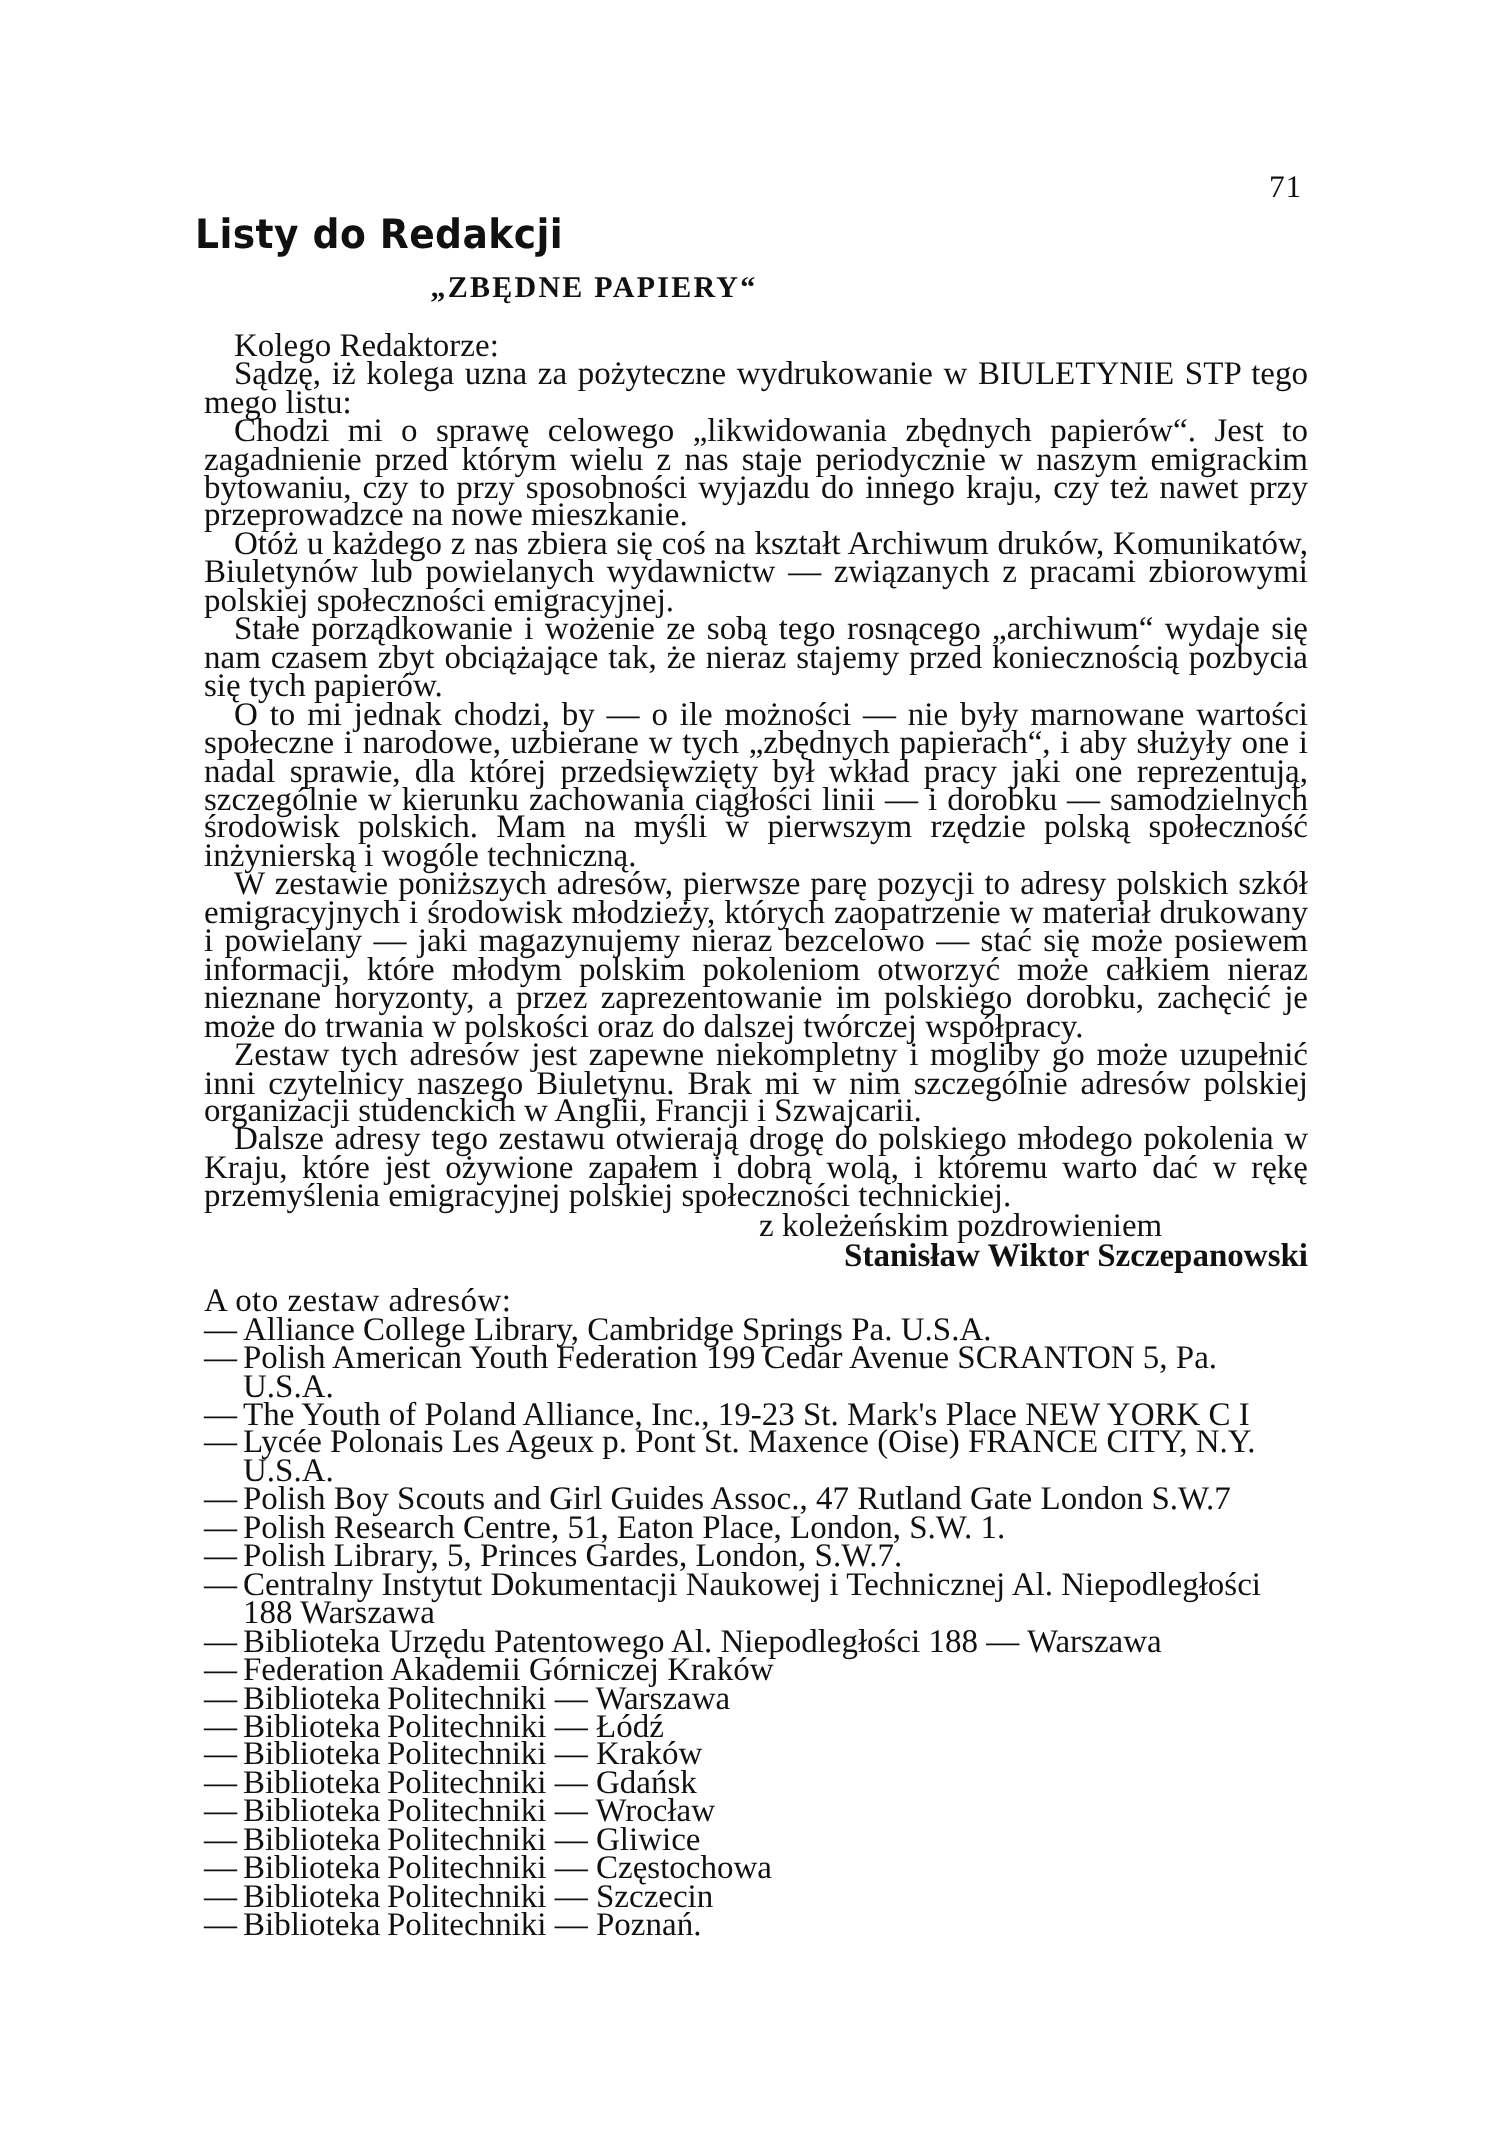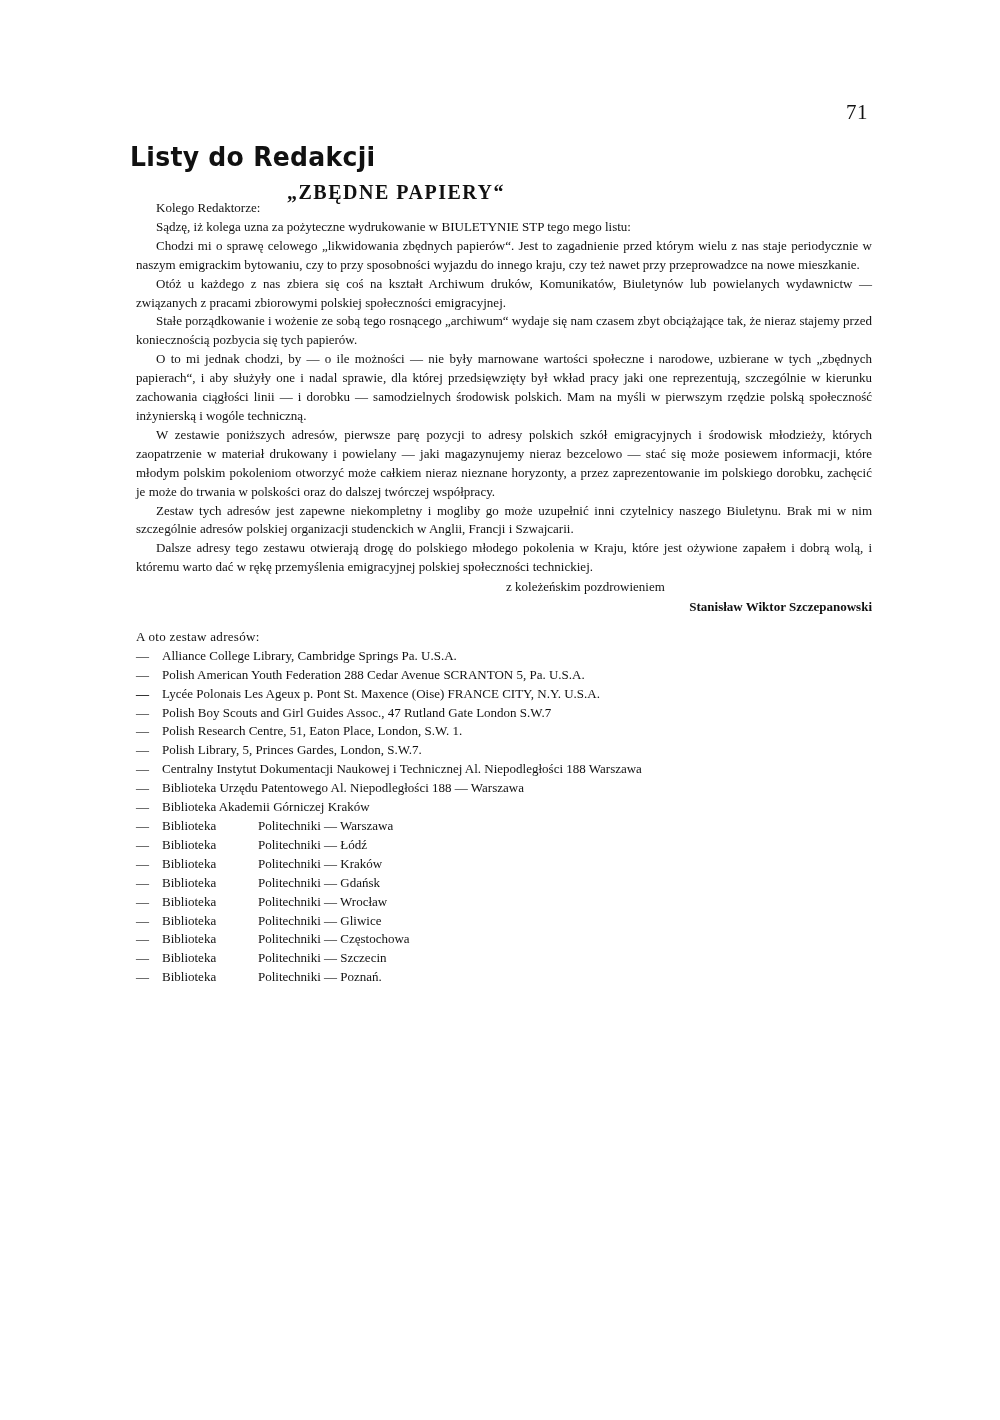--- a/index.html
+++ b/index.html
@@ -2,36 +2,36 @@
 <html><head>
   <meta charset="utf-8">
   <style>
     html, body { margin: 0; padding: 0; background: #ffffff; }
     body {
       width: 1000px; height: 1420px; position: relative; overflow: hidden;
       color: #111111;
       font-family: "Liberation Serif", "DejaVu Serif", serif;
     }
     .page-number {
-      position: absolute; left: 846px; top: 100px;
+      position: absolute; left: 846px; top: 112px;
       font-size: 21px; letter-spacing: 0.5px;
     }
     .section-title {
       position: absolute; left: 130px; top: 141px; margin: 0;
       font-family: "DejaVu Sans", "Liberation Sans", sans-serif;
       font-weight: bold; font-size: 27px; letter-spacing: 0.3px;
       transform: scaleX(0.93); transform-origin: left top;
     }
     .letter-title {
       position: absolute; left: 287px; top: 181px; margin: 0;
       font-size: 20px; font-weight: bold; letter-spacing: 1.5px;
     }
     .body {
-      position: absolute; left: 136px; top: 199px; width: 736px;
-      font-size: 13px; line-height: 18.9px;
+      position: absolute; left: 136px; top: 221px; width: 736px;
+      font-size: 22px; line-height: 18.9px;
     }
     .p { margin: 0; text-align: justify; text-indent: 20px; hyphens: manual; }
     .salutation { margin: 0; padding-left: 20px; }
     .closing { margin: 0; padding-left: 370px; margin-top: 1px; }
     .signature { margin: 0; text-align: right; font-weight: bold; margin-top: 1px; }
     .addr-intro { margin: 0; margin-top: 11px; letter-spacing: 0.3px; }
     .addr-list { list-style: none; margin: 0; padding: 0; }
     .addr-list li { position: relative; padding-left: 26px; margin: 0; }
     .addr-list li .dash { position: absolute; left: 0; top: 0; }
     .lib-list { list-style: none; margin: 0; padding: 0; font-family: "Liberation Serif", "DejaVu Serif", serif; }
@@ -56,29 +56,29 @@
   <p class="p">O to mi jednak chodzi, by — o ile możności — nie były marnowane wartości społeczne i narodowe, uzbierane w tych „zbędnych papierach“, i aby służyły one i nadal sprawie, dla której przedsięwzięty był wkład pracy jaki one reprezentują, szczególnie w kierunku zachowania ciągłości linii — i dorobku — samodzielnych środowisk polskich. Mam na myśli w pierwszym rzędzie polską społeczność inżynierską i wogóle techniczną.</p>
   <p class="p">W zestawie poniższych adresów, pierwsze parę pozycji to adresy polskich szkół emigracyjnych i środowisk młodzieży, których zaopatrzenie w materiał drukowany i powielany — jaki magazynujemy nieraz bezcelowo — stać się może posiewem informacji, które młodym polskim pokoleniom otworzyć może całkiem nieraz nieznane horyzonty, a przez zaprezentowanie im polskiego dorobku, zachęcić je może do trwania w polskości oraz do dalszej twórczej współpracy.</p>
   <p class="p">Zestaw tych adresów jest zapewne niekompletny i mogliby go może uzupełnić inni czytelnicy naszego Biuletynu. Brak mi w nim szczególnie adresów polskiej organizacji studenckich w Anglii, Francji i Szwajcarii.</p>
   <p class="p">Dalsze adresy tego zestawu otwierają drogę do polskiego młodego pokolenia w Kraju, które jest ożywione zapałem i dobrą wolą, i któremu warto dać w rękę przemyślenia emigracyjnej polskiej społeczności technickiej.</p>
   <p class="closing">z koleżeńskim pozdrowieniem</p>
   <p class="signature">Stanisław Wiktor Szczepanowski</p>
 
   <p class="addr-intro">A oto zestaw adresów:</p>
   <ul class="addr-list">
     <li><span class="dash">—</span><span>Alliance College Library, Cambridge Springs Pa. U.S.A.</span></li>
-    <li><span class="dash">—</span><span>Polish American Youth Federation 288 Cedar Avenue SCRANTON 5, Pa. U.S.A.</span></li>
-    <li><span class="dash">—</span></li>
+    <li><span class="dash">—</span><span>Polish American Youth Federation 199 Cedar Avenue SCRANTON 5, Pa. U.S.A.</span></li>
+    <li><span class="dash">—</span><span>The Youth of Poland Alliance, Inc., 19-23 St. Mark's Place NEW YORK C I</span></li>
     <li><span class="dash">—</span><span>Lycée Polonais Les Ageux p. Pont St. Maxence (Oise) FRANCE CITY, N.Y. U.S.A.</span></li>
     <li><span class="dash">—</span><span>Polish Boy Scouts and Girl Guides Assoc., 47 Rutland Gate London S.W.7</span></li>
     <li><span class="dash">—</span><span>Polish Research Centre, 51, Eaton Place, London, S.W. 1.</span></li>
     <li><span class="dash">—</span><span>Polish Library, 5, Princes Gardes, London, S.W.7.</span></li>
     <li><span class="dash">—</span><span>Centralny Instytut Dokumentacji Naukowej i Technicznej Al. Niepodległości 188 Warszawa</span></li>
     <li><span class="dash">—</span><span>Biblioteka Urzędu Patentowego Al. Niepodległości 188 — Warszawa</span></li>
-    <li><span class="dash">—</span><span>Biblioteka Akademii Górniczej Kraków</span></li>
+    <li><span class="dash">—</span><span>Federation Akademii Górniczej Kraków</span></li>
   </ul>
   <ul class="lib-list">
     <li><span class="dash">—</span><span class="lib-name">Biblioteka</span><span class="lib-inst">Politechniki — Warszawa</span></li>
     <li><span class="dash">—</span><span class="lib-name">Biblioteka</span><span class="lib-inst">Politechniki — Łódź</span></li>
     <li><span class="dash">—</span><span class="lib-name">Biblioteka</span><span class="lib-inst">Politechniki — Kraków</span></li>
     <li><span class="dash">—</span><span class="lib-name">Biblioteka</span><span class="lib-inst">Politechniki — Gdańsk</span></li>
     <li><span class="dash">—</span><span class="lib-name">Biblioteka</span><span class="lib-inst">Politechniki — Wrocław</span></li>
     <li><span class="dash">—</span><span class="lib-name">Biblioteka</span><span class="lib-inst">Politechniki — Gliwice</span></li>
     <li><span class="dash">—</span><span class="lib-name">Biblioteka</span><span class="lib-inst">Politechniki — Częstochowa</span></li>
     <li><span class="dash">—</span><span class="lib-name">Biblioteka</span><span class="lib-inst">Politechniki — Szczecin</span></li>

